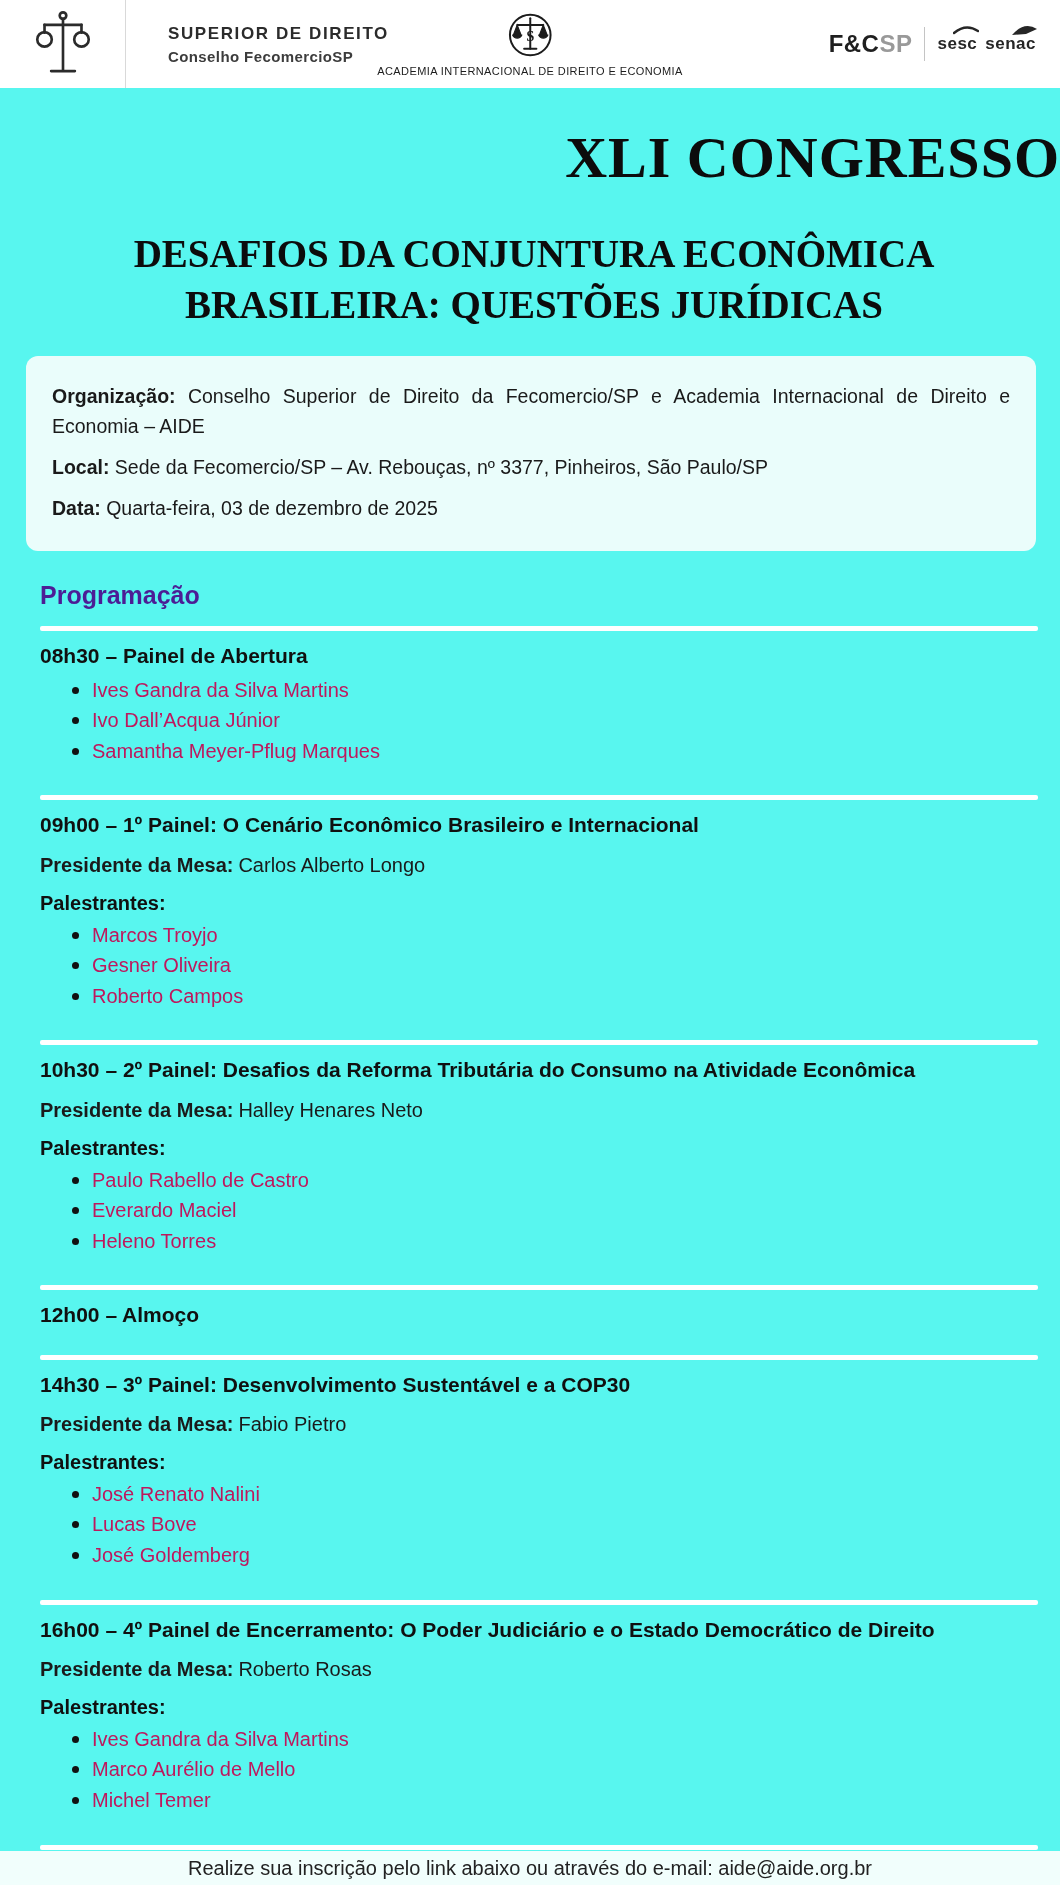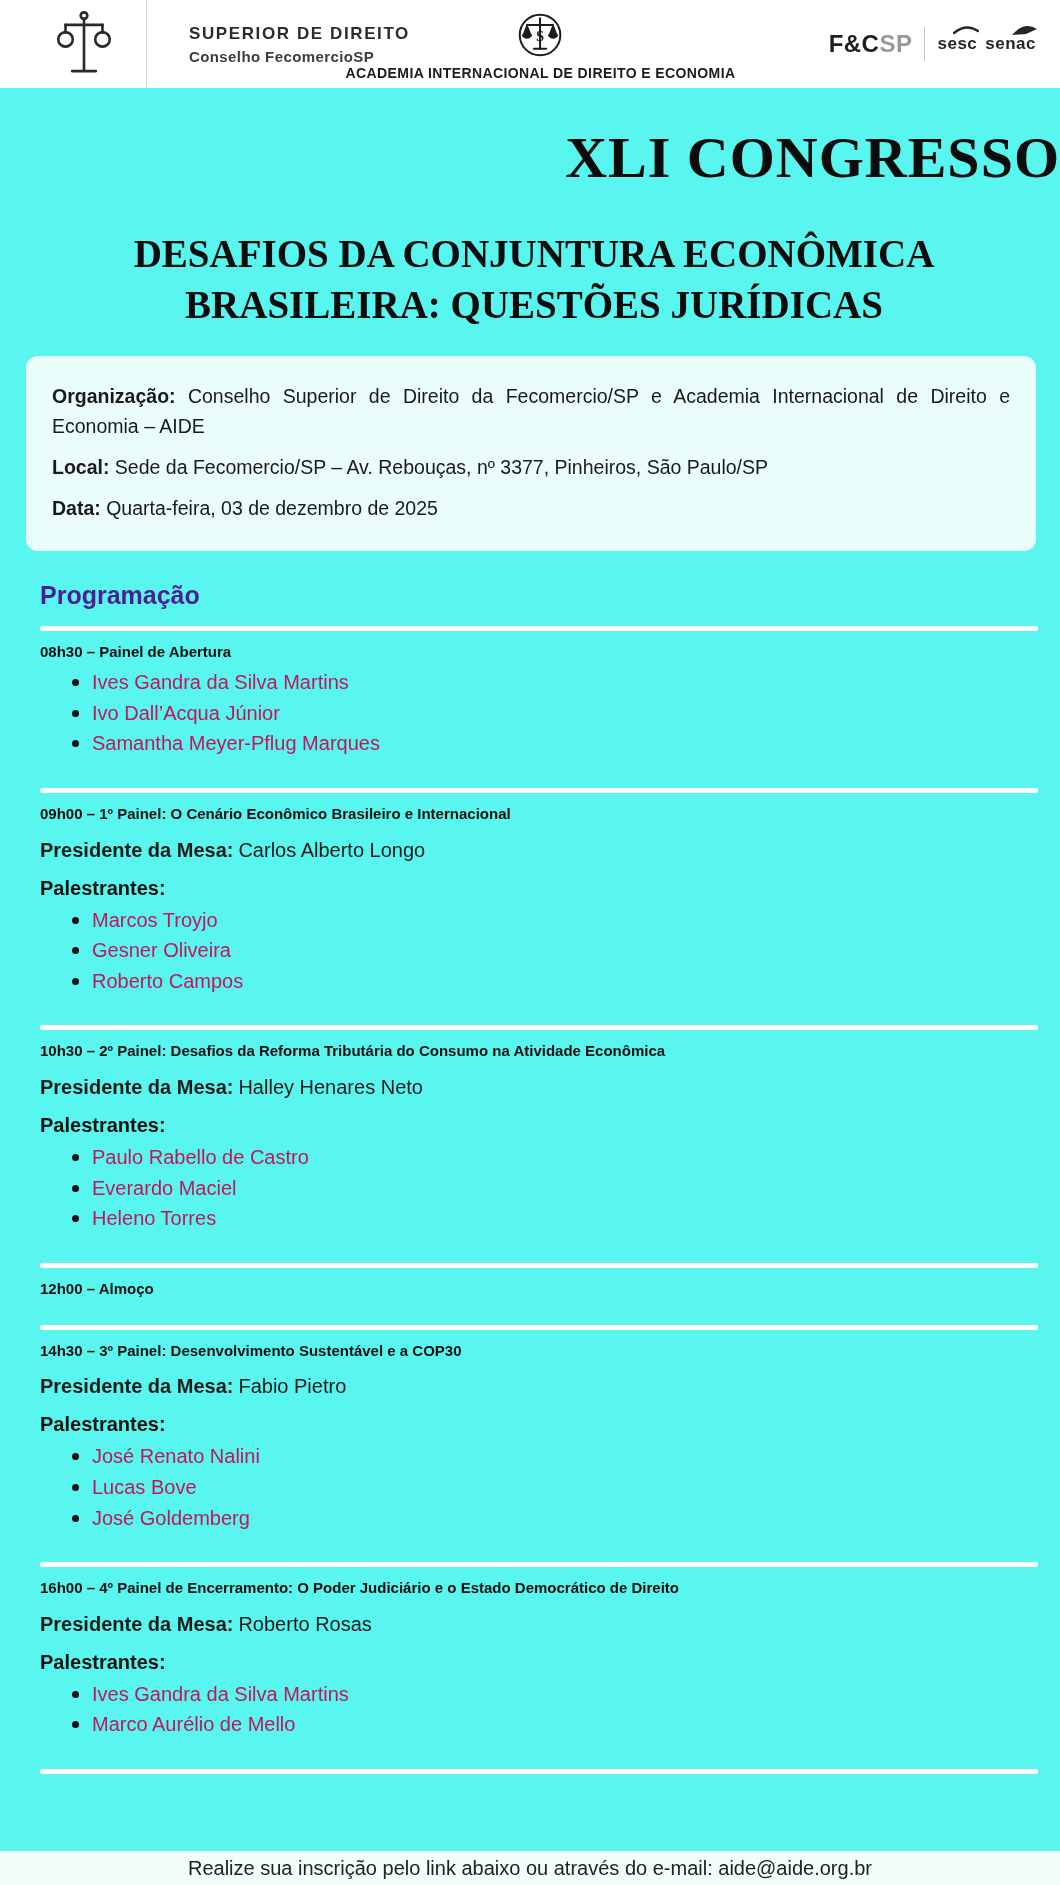--- a/index.html
+++ b/index.html
@@ -2,30 +2,30 @@
 <html style="--cyan: #58F6EF; --card: #EAFDFB; --footer: #F1FEFC;"><head>
 <meta charset="utf-8">
 <style>
   * { margin:0; padding:0; box-sizing:border-box; }
   html,body { background:#ffffff; }
   body { font-family:"Liberation Sans", sans-serif; color:#141414; }
 
   .page { width:1060px; height:1885px; display:flex; flex-direction:column; overflow:hidden; background:#fff; }
 
   
-  .topbar { height:88px; background:#ffffff; display:flex; align-items:center; position:relative; flex:none;margin-left:21px; }
+  .topbar { height:88px; background:#ffffff; display:flex; align-items:center; position:relative; flex:none; }
   .topbar-left { display:flex; align-items:center; height:100%; }
   .scales-wrap { width:125px; display:flex; justify-content:center; align-items:center; }
   .v-divider { width:1px; height:100%; background:#d9d9d9; }
   .left-text { margin-left:42px; }
   .left-title { font-size:17px; font-weight:700; letter-spacing:1.6px; color:#2b2b2b; }
   .left-sub { font-size:15px; font-weight:600; letter-spacing:.4px; color:#3c3c3c; margin-top:4px; }
 
   .topbar-center { position:absolute; left:50%; top:12px; transform:translateX(-50%); text-align:center; }
-  .aide-label { font-size:14px; font-weight:700; letter-spacing:.4px; color:#1c1c1c; margin-top:3px; white-space:nowrap; }
+  .aide-label { font-size:11px; font-weight:400; letter-spacing:.4px; color:#1c1c1c; margin-top:3px; white-space:nowrap; }
 
   .topbar-right { margin-left:auto; margin-right:24px; display:flex; align-items:center; gap:12px; }
   .fc-logo { font-size:24px; font-weight:800; color:#1f1f1f; letter-spacing:.5px; }
   .fc-logo .sp { color:#999; font-weight:600; }
   .v-divider-sm { width:1px; height:34px; background:#c4c4c4; }
   .sn-group { display:flex; align-items:flex-end; gap:8px; }
   .sn-logo { position:relative; font-size:17px; font-weight:800; color:#262626; letter-spacing:.5px; }
   .sn-logo svg { position:absolute; top:-9px; right:-2px; }
 
   
@@ -36,21 +36,21 @@
 
   .info-card { margin:26px 24px 0 26px; background:var(--card,#EAFDFB); border-radius:12px; padding:14px 26px 16px; }
   .info-line { font-size:19.5px; line-height:1.5; color:#1a1a1a; margin:12px 0; }
   .info-line.justify { text-align:justify; }
   .info-label { font-weight:700; }
 
   .prog-heading { margin:30px 20px 16px 40px; font-size:25px; font-weight:700; color:#4c1d95; }
   .divider { height:5px; background:#ffffff; border-radius:2px; margin:14px 22px 0 40px; }
 
   .program-section { margin:0 22px 0 40px; padding:12px 0 12px; }
-  .section-title { font-size:15px; font-weight:700; line-height:1.25; color:#101010; }
+  .section-title { font-size:21px; font-weight:700; line-height:1.25; color:#101010; }
   .chair-line { margin-top:15px; font-size:20px; color:#1a1a1a; }
   .chair-label { font-weight:700; }
   .chair-name { margin-left:5px; }
   .speakers-label { margin-top:15px; font-size:20px; font-weight:700; color:#101010; }
   .speaker-list { margin:8px 0 0 0; padding-left:52px; list-style:none; }
   .speaker-list li { position:relative; font-size:20px; line-height:1.28; margin:5px 0; color:#be185d; }
   .speaker-list li::before { content:""; position:absolute; left:-20px; top:9px; width:7px; height:7px; border-radius:50%; background:#111; }
 
   
   .footer { flex:none; height:34px; background:var(--footer,#F1FEFC); display:flex; justify-content:center; align-items:flex-start; padding-top:6px; }
@@ -195,20 +195,21 @@
   <div class="program-section">
     <div class="section-title">16h00 – 4º Painel de Encerramento: O Poder Judiciário e o Estado Democrático de Direito</div>
     <div class="chair-line">
       <span class="chair-label">Presidente da Mesa:</span><span class="chair-name">Roberto Rosas</span>
     </div>
     <div>
       <div class="speakers-label">Palestrantes:</div>
       <ul class="speaker-list">
               <li>Ives Gandra da Silva Martins</li>
               <li>Marco Aurélio de Mello</li>
+              <li>Michel Temer</li>
             </ul>
     </div>
   </div>
 <div class="divider"></div>
   <div class="program-section">
     
     
     
   </div>
 </div>

